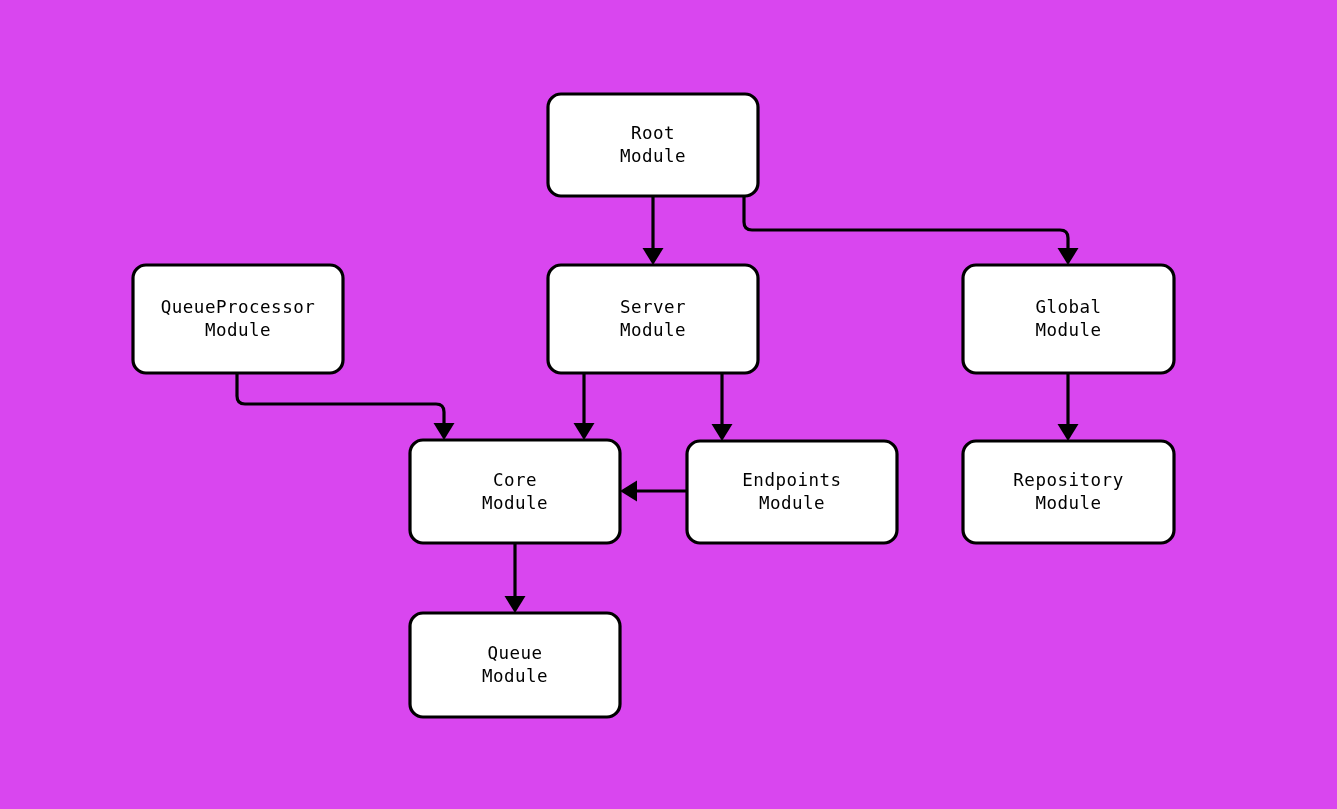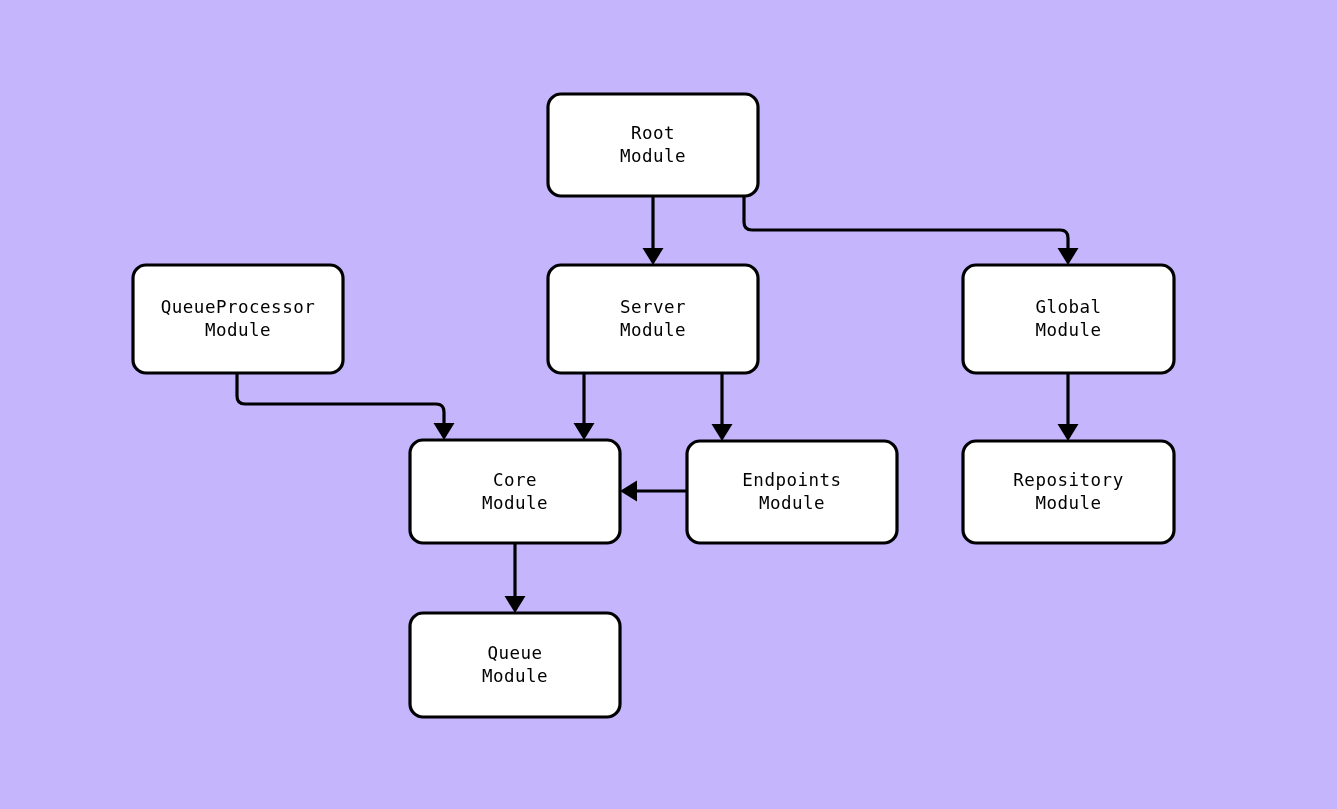--- a/index.html
+++ b/index.html
@@ -10,21 +10,21 @@
   body {
     width: 1337px;
     height: 809px;
     overflow: hidden;
     font-family: "DejaVu Sans Mono", monospace;
   }
   #diagram-root {
     position: relative;
     width: 1337px;
     height: 809px;
-    background: #c4b5fd;
+    background: #d946ef;
   }
   svg#graph {
     position: absolute;
     top: 0;
     left: 0;
     width: 1337px;
     height: 809px;
     display: block;
   }
   .node-rect {

